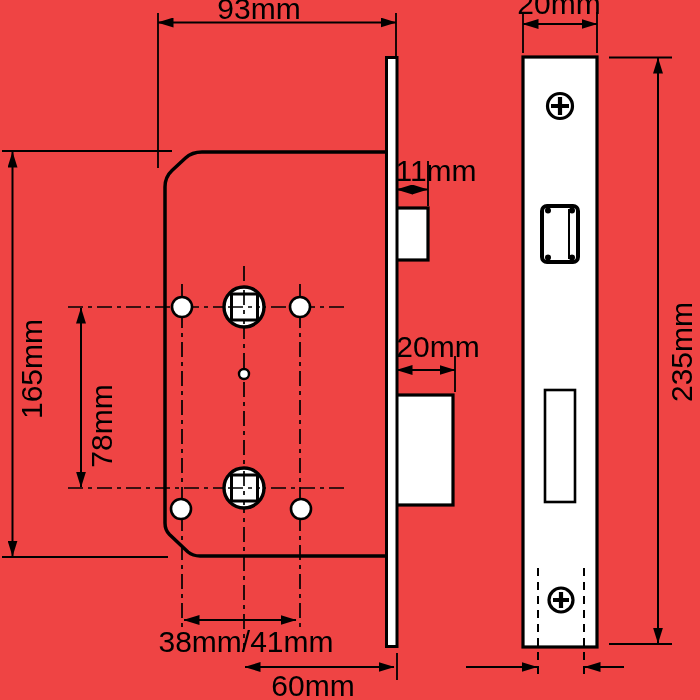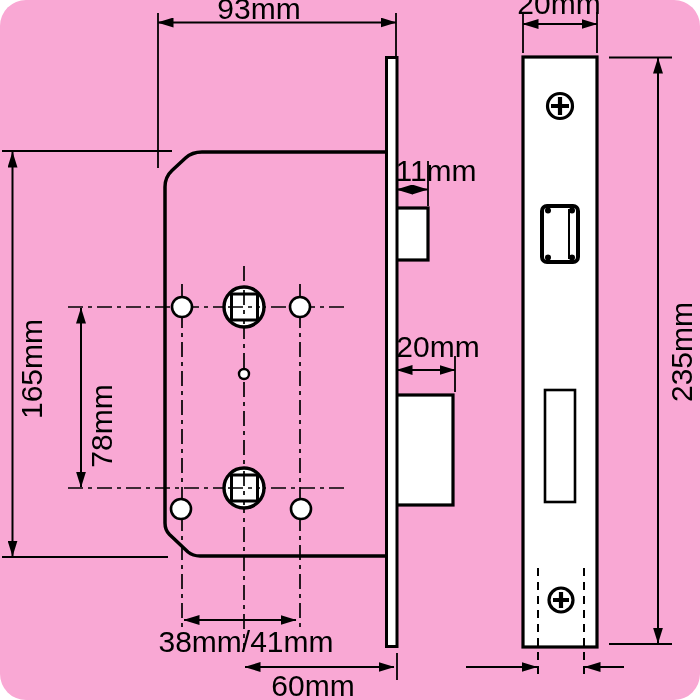--- a/index.html
+++ b/index.html
@@ -1,16 +1,16 @@
 <!DOCTYPE html>
 <html><head>
 <meta charset="utf-8">
 <style>
   html,body{margin:0;padding:0;background:#ffffff;}
-  .stage{position:relative;width:700px;height:700px;background:#f9a8d4;overflow:hidden;border-radius:26px;}
+  .stage{position:relative;width:700px;height:700px;background:#ef4444;overflow:hidden;}
   svg{display:block;}
   .dim-label{
     font-family:"Liberation Sans", sans-serif;
     font-size:30px;
     fill:#000000;
   }
   .outline{stroke:#000;fill:none;}
   .whitefill{fill:#ffffff;stroke:#000;}
   .dimline{stroke:#000;stroke-width:2;fill:none;}
   .extline{stroke:#000;stroke-width:1.8;fill:none;}

